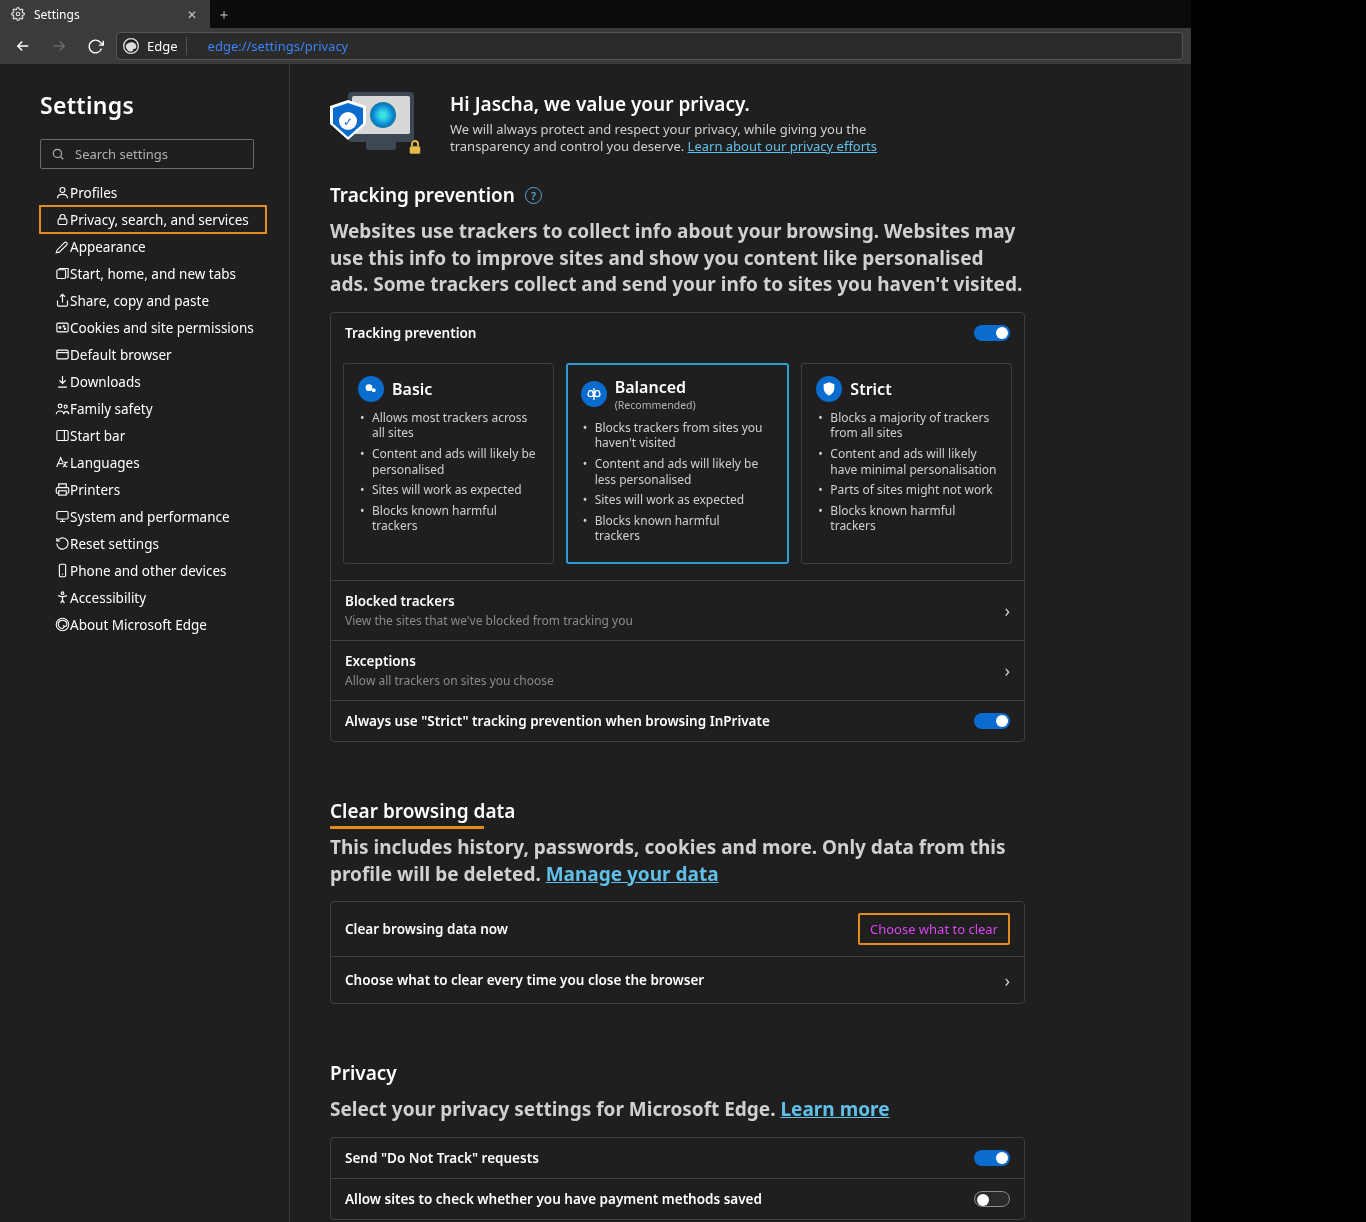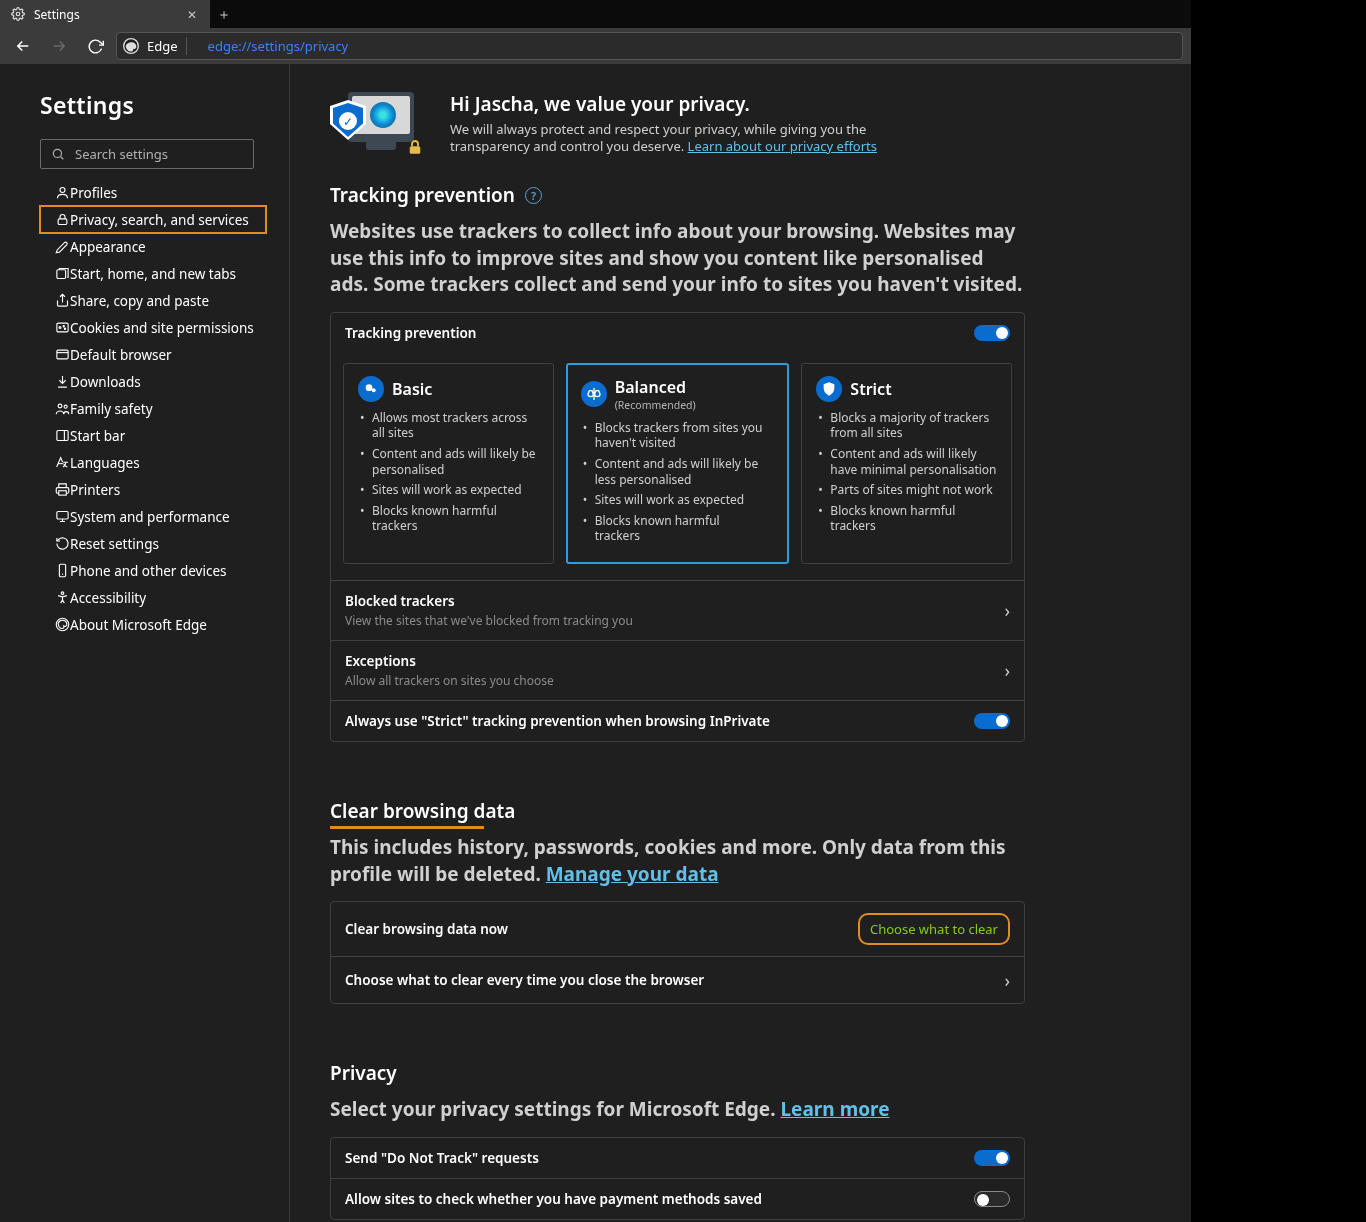--- a/index.html
+++ b/index.html
@@ -233,22 +233,22 @@
     }
     .chev { color: #cfcfcf; font-size: 18px; }
     .section2 { margin-top: 56px; }
     .section2 .section-title.underlined::after{
       content:""; position:absolute;left:0;bottom:-5px;height:3px;width:154px;background:#e38b1f;
     }
     .section-title.relpos{position:relative;}
     .btn-outline {
       border: 2px solid #e38b1f;
       padding: 5px 10px;
-      font-size: 13px; color: #84cc16;
-      border-radius: 10px;
+      font-size: 13px; color: #d946ef;
+      border-radius: 2px;
     }
     .sectionp { margin-top: 56px; }
     
     svg { display: block; }
   </style>
 </head>
 <body>
 
 <div class="titlebar">
   <div class="tab">

